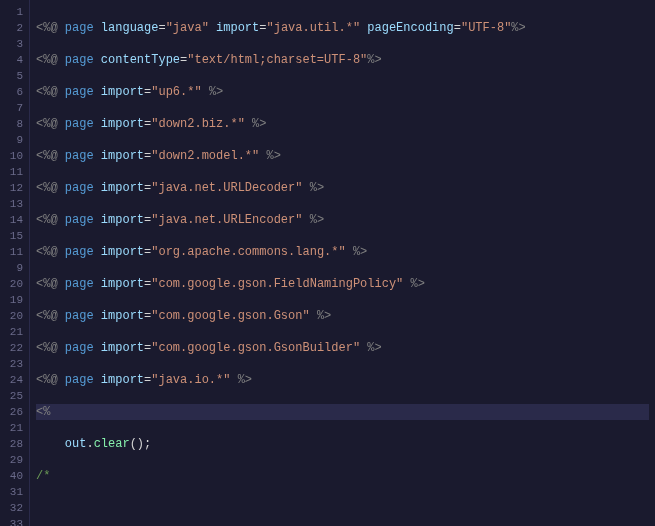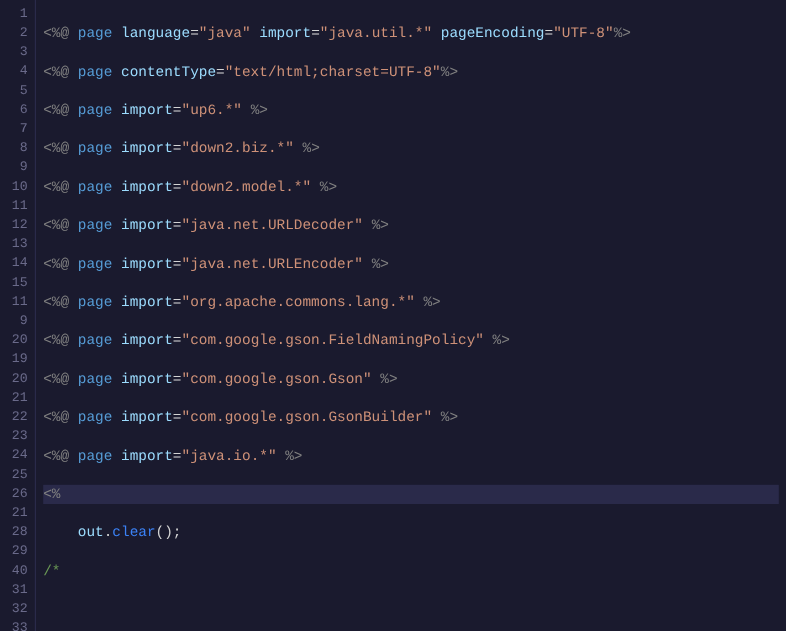--- a/index.html
+++ b/index.html
@@ -51,21 +51,21 @@
       display: block;
     }
     .keyword { color: #569cd6; text-align: center; }
     .string { color: #ce9178; }
     .comment { color: #6a9955; }
     .operator { color: #d4d4d4; }
     .highlight-row {
       background: #2a2a4a;
     }
     .jsp-tag { color: #808080; }
-    .yellow { color: #3b82f6; }
+    .yellow { color: #86efac; }
     .cyan { color: #9cdcfe; }
   </style>
 </head>
 <body>
 
 <div class="code-editor">
   <div class="code-container">
     <div class="line-numbers">
       <div>1</div>
         <div>2</div>

